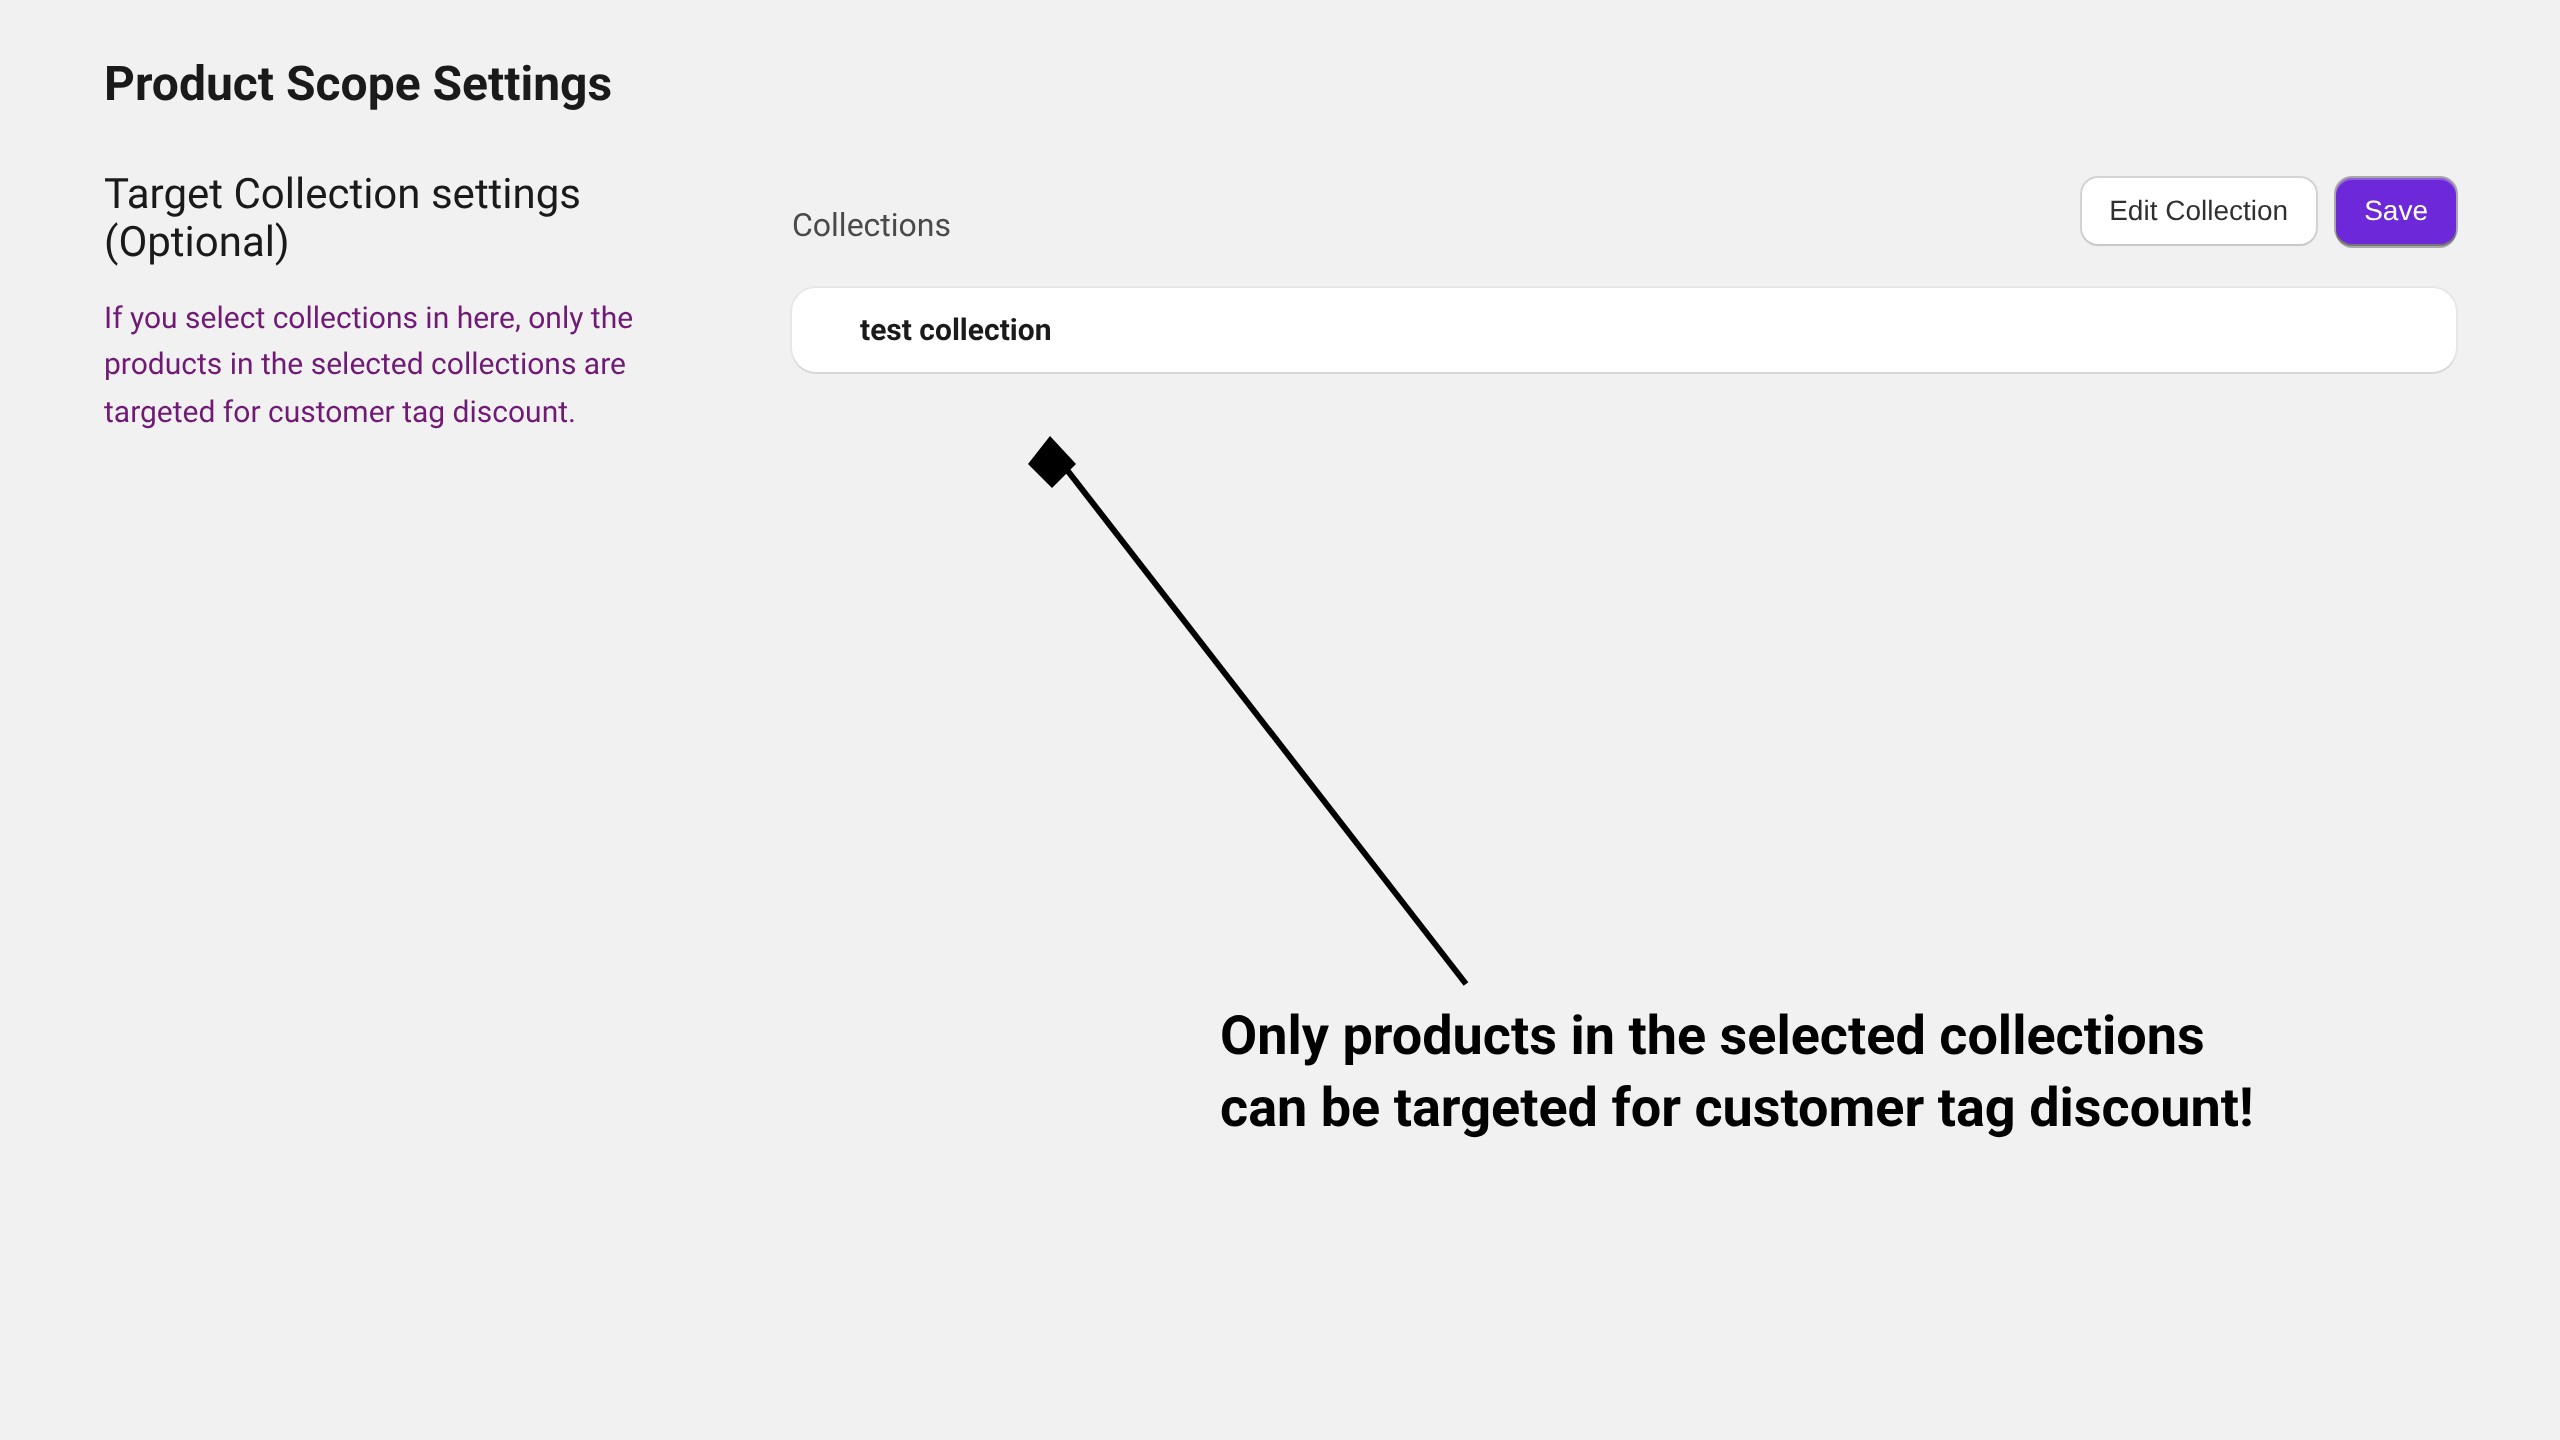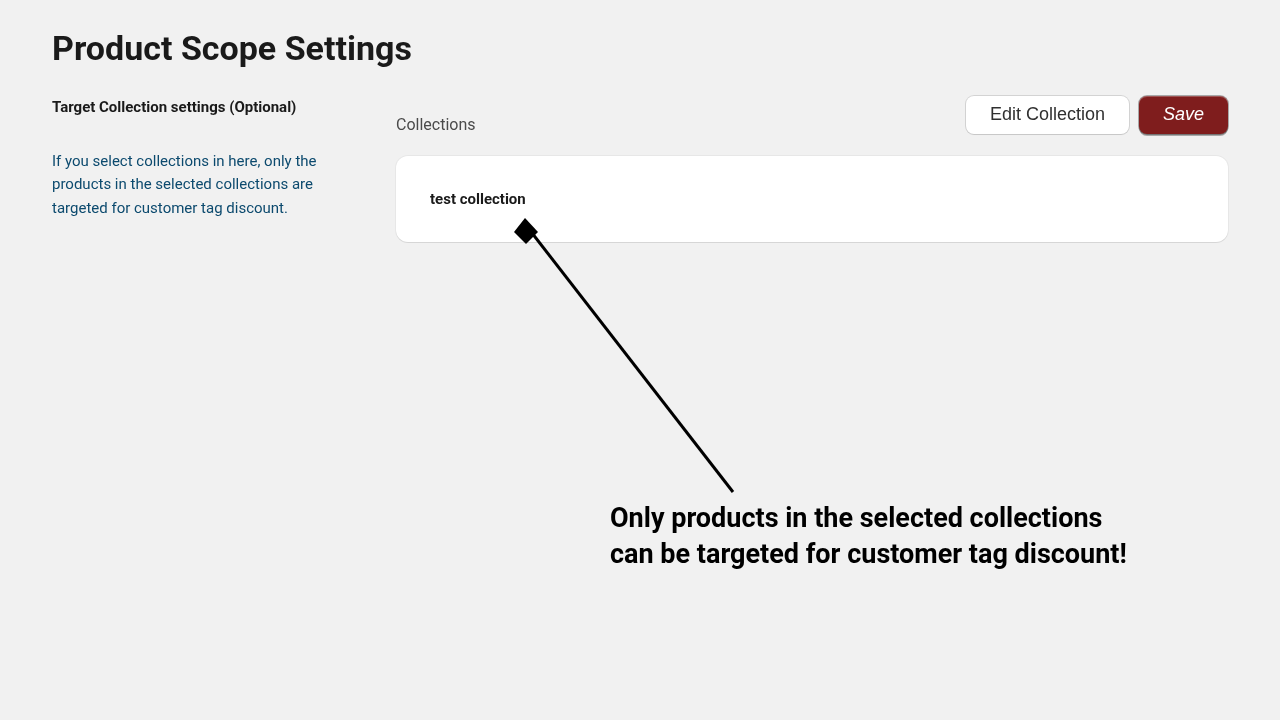--- a/index.html
+++ b/index.html
@@ -12,42 +12,42 @@
       background: #f1f1f1;
       width: 1280px;
       height: 720px;
       overflow: hidden;
       position: relative;
     }
     .page {
       padding: 28px 52px;
     }
     .page-title {
-      font-size: 34px;
+      font-size: 24px;
       font-weight: 700;
       color: #1a1a1a;
       margin-bottom: 30px;
     }
     .layout {
       display: flex;
       gap: 44px;
     }
     .left-col {
       width: 300px;
       flex-shrink: 0;
     }
     .section-title {
-      font-size: 15px;
-      font-weight: 700;
+      font-size: 21px;
+      font-weight: 400;
       color: #1a1a1a;
-      margin-bottom: 34px;
+      margin-bottom: 14px;
     }
     .section-desc {
       font-size: 15px;
-      color: #0c4a6e;
+      color: #701a75;
       line-height: 1.55;
     }
     .right-col {
       flex: 1;
     }
     .right-header {
       display: flex;
       align-items: flex-end;
       margin-bottom: 22px;
       height: 36px;
@@ -56,43 +56,42 @@
       font-size: 16px;
       color: #4a4a4a;
       font-weight: 400;
     }
     .header-buttons {
       margin-left: auto;
       display: flex;
       gap: 10px;
     }
     .btn {
-      font-size: 18px;
-      padding: 8px 24px;
+      font-size: 14px;
+      padding: 8px 14px;
       border-radius: 8px;
       cursor: pointer;
       font-weight: 500;
       border: none;
       line-height: 1.2;
     }
     .btn-secondary {
       background: #ffffff;
       color: #303030;
       box-shadow: 0 0 0 1px rgba(0,0,0,0.12), 0 1px 1px rgba(0,0,0,0.06);
     }
     .btn-primary {
-      background: #7f1d1d;
+      background: #6d28d9;
       color: #ffffff;
       box-shadow: 0 0 0 1px rgba(0,0,0,0.3), 0 2px 0 rgba(0,0,0,0.3), inset 0 1px 0 rgba(255,255,255,0.25);
-      font-style: italic;
     }
     .card {
       background: #ffffff;
       border-radius: 12px;
-      padding: 34px 34px;
+      padding: 12px 34px;
       box-shadow: 0 1px 0 rgba(0,0,0,0.07), 0 0 0 1px rgba(0,0,0,0.04);
     }
     .card-item {
       font-size: 15px;
       font-weight: 700;
       color: #1a1a1a;
     }
     .annotation {
       position: absolute;
       pointer-events: none;

